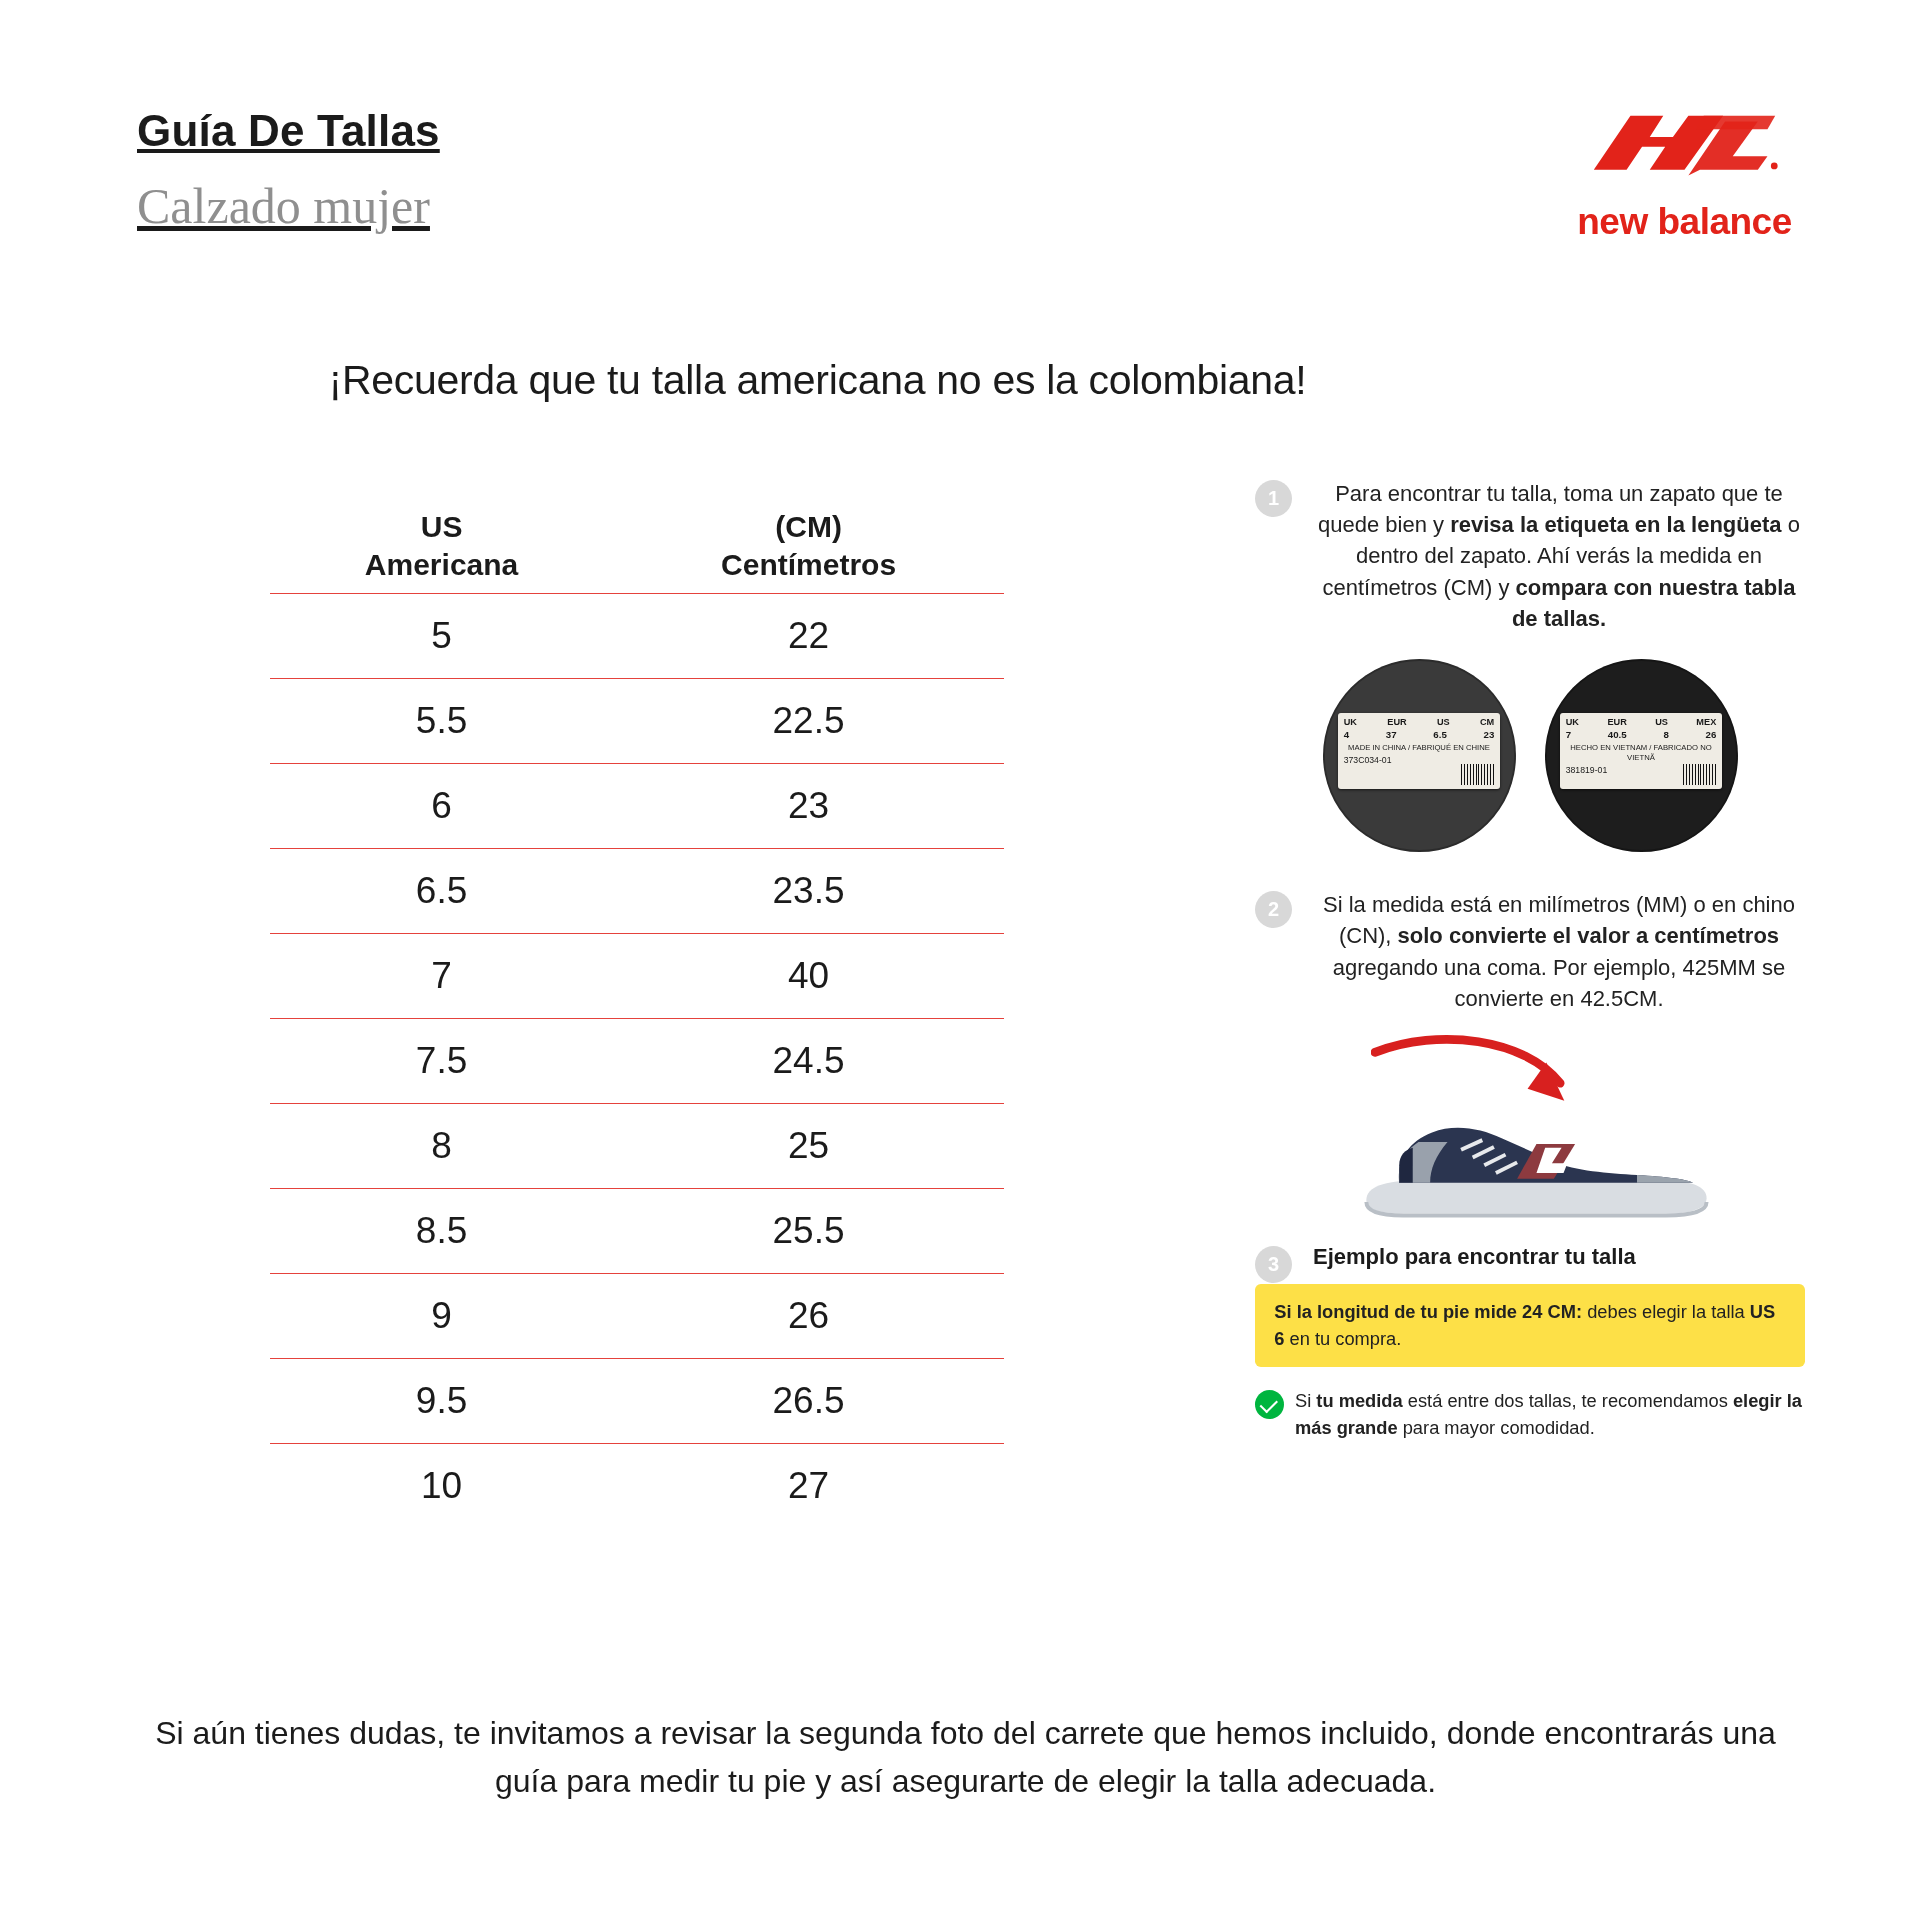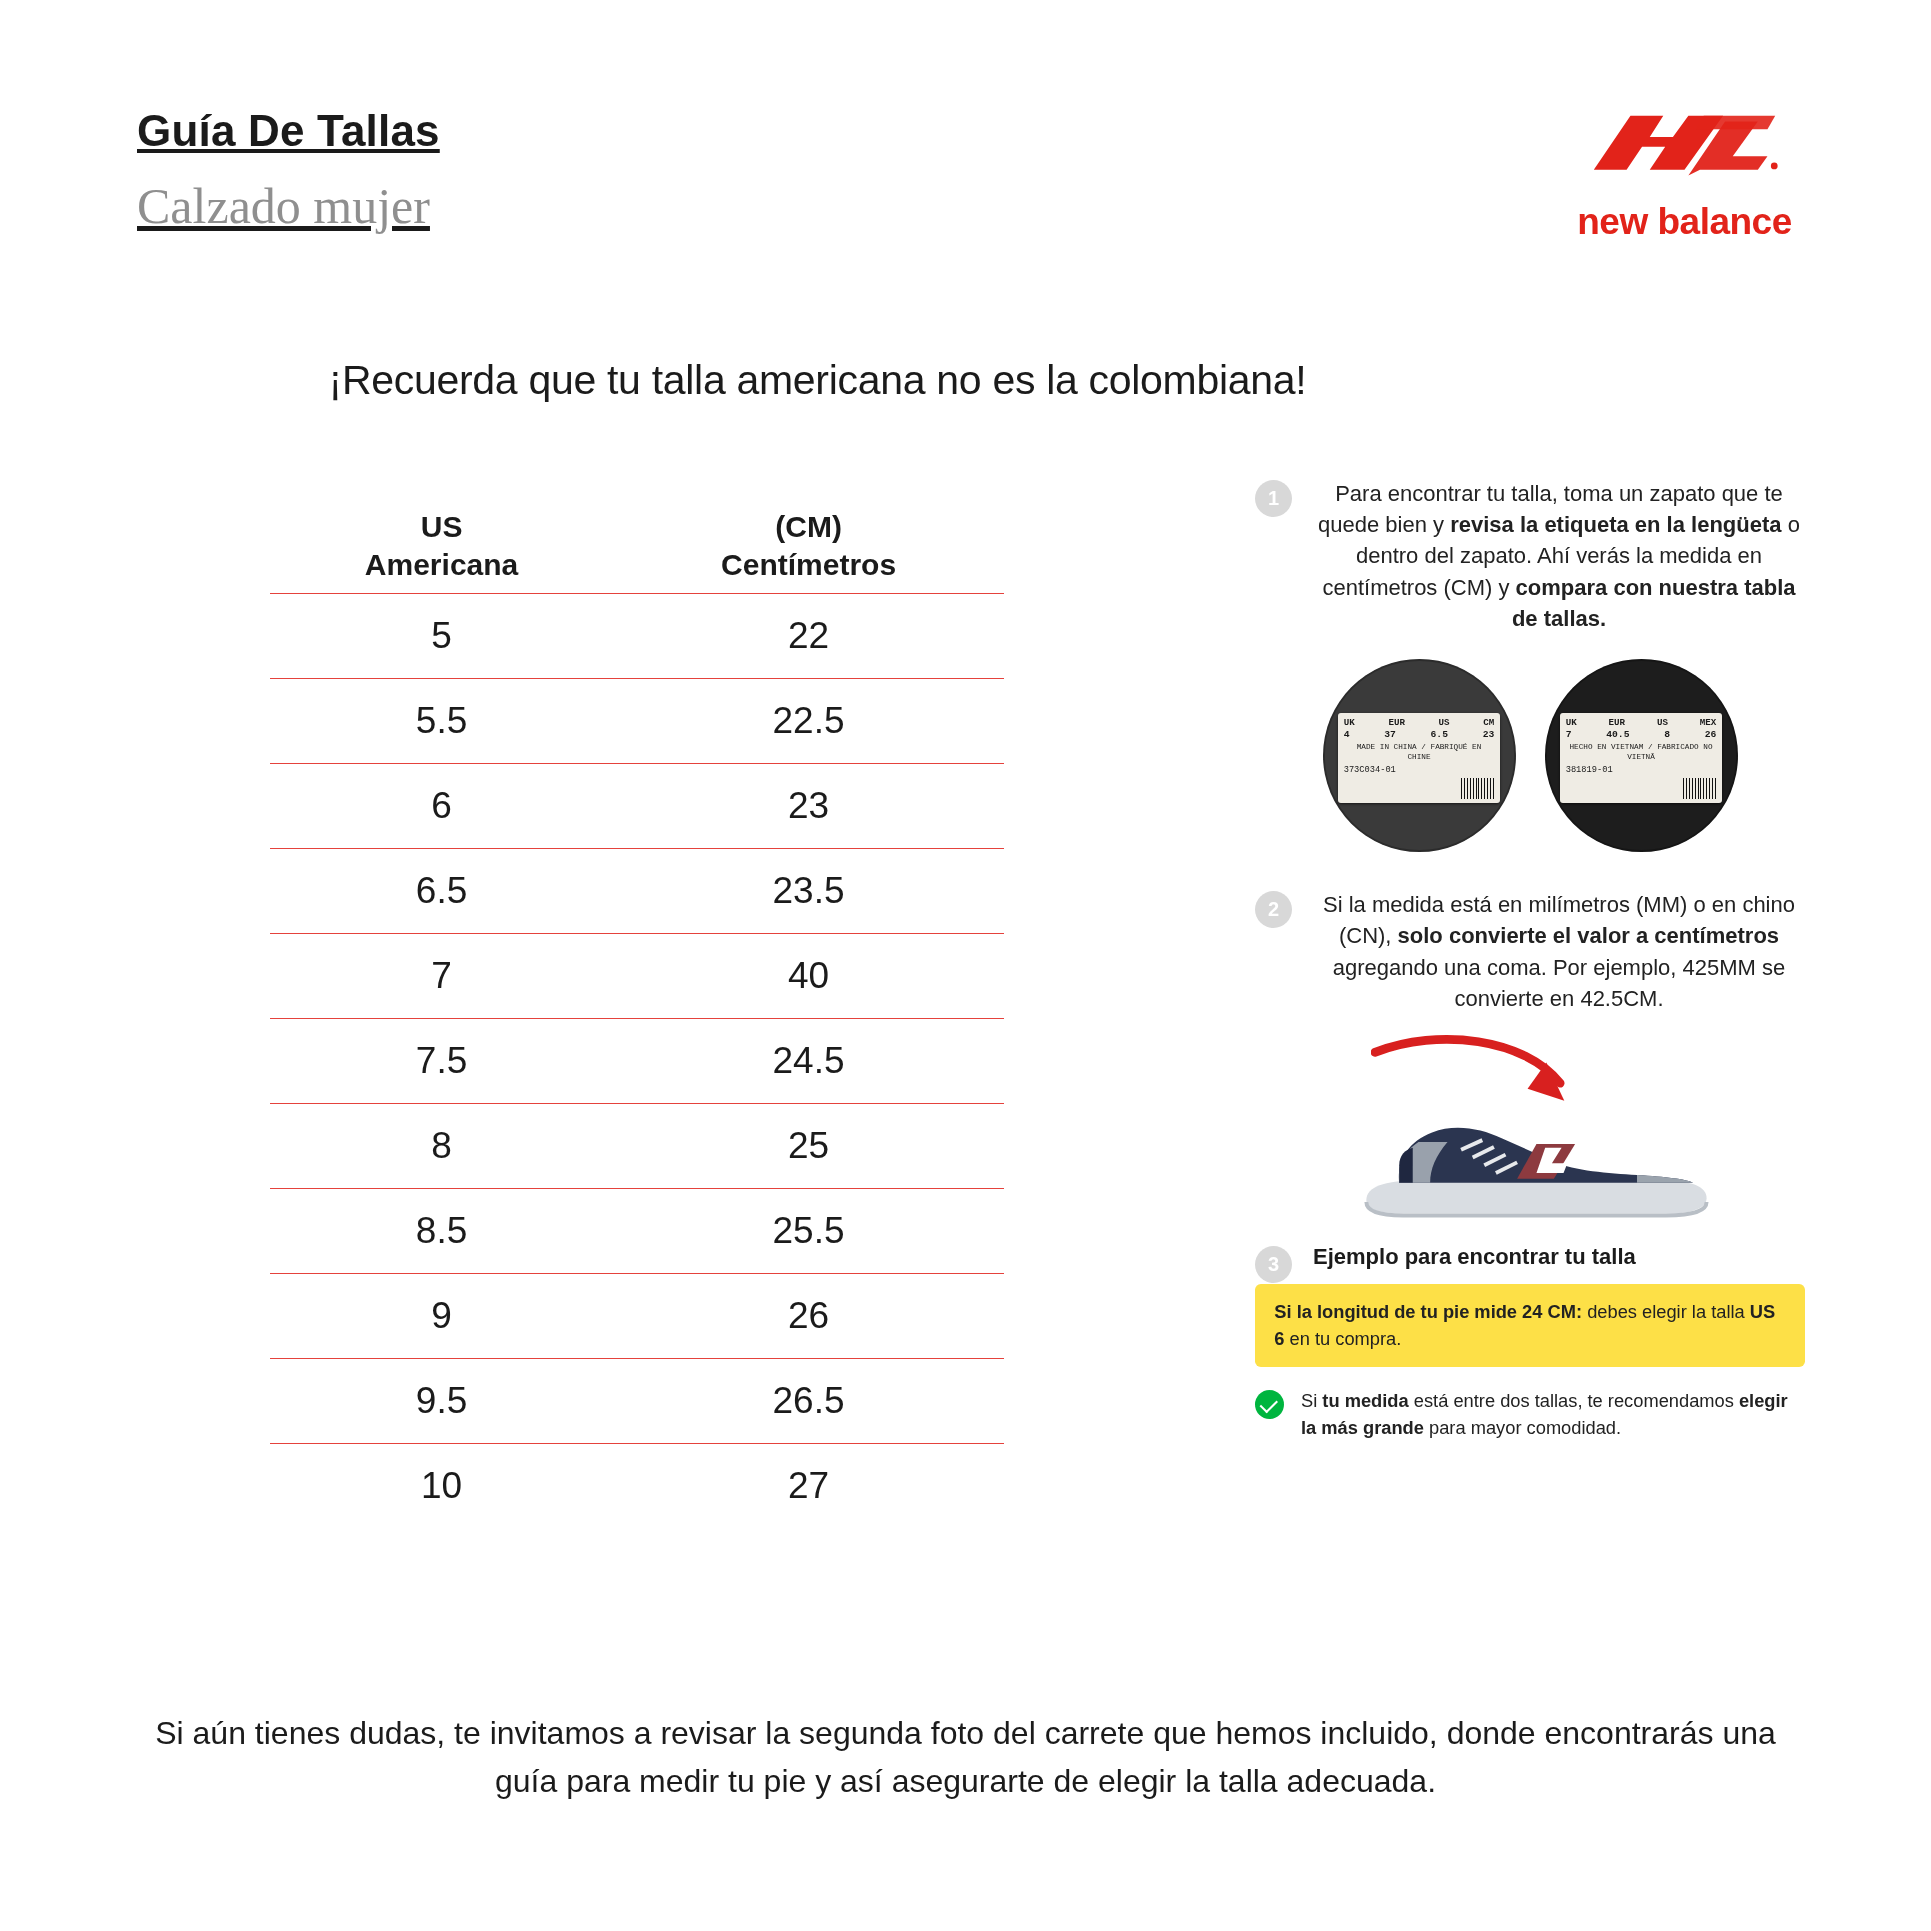--- a/index.html
+++ b/index.html
@@ -157,30 +157,30 @@
     position: relative;
     overflow: hidden;
     background: #3a3a3a;
   }
   .label-photo.dark { background: #1d1d1d; }
   .label-photo .tag {
     position: absolute;
     left: 15.4px;
     right: 15.4px;
     top: 54px;
-    height: 90px;
+    height: 76px;
     background: #efece4;
     border-radius: 2.9px;
     box-shadow: 0 1px 2.9px rgba(0,0,0,.6);
     font-size: 8.7px;
     color: #1a1a1a;
     padding: 3.9px 5.8px;
     box-sizing: border-box;
     line-height: 1.28;
-    font-family: Liberation Mono, monospace;
+    font-family: Liberation Sans, sans-serif;
   }
   .label-photo .tag .hdr {
     display: flex;
     justify-content: space-between;
     font-weight: bold;
     font-size: 9.2px;
   }
   .label-photo .tag .vals {
     display: flex;
     justify-content: space-between;
@@ -247,21 +247,21 @@
     border-radius: 5.8px;
     padding: 15.4px 19.3px;
     font-size: 18.3px;
     line-height: 1.45;
     color: #222;
   }
   .tip {
     margin-top: 21px;
     display: flex;
     align-items: flex-start;
-    gap: 17px;
+    gap: 11px;
   }
   .check-icon {
     flex: 0 0 auto;
     width: 29px;
     height: 29px;
     border-radius: 50%;
     background: #00b53f;
     position: relative;
     margin-top: 1.9px;
   }

